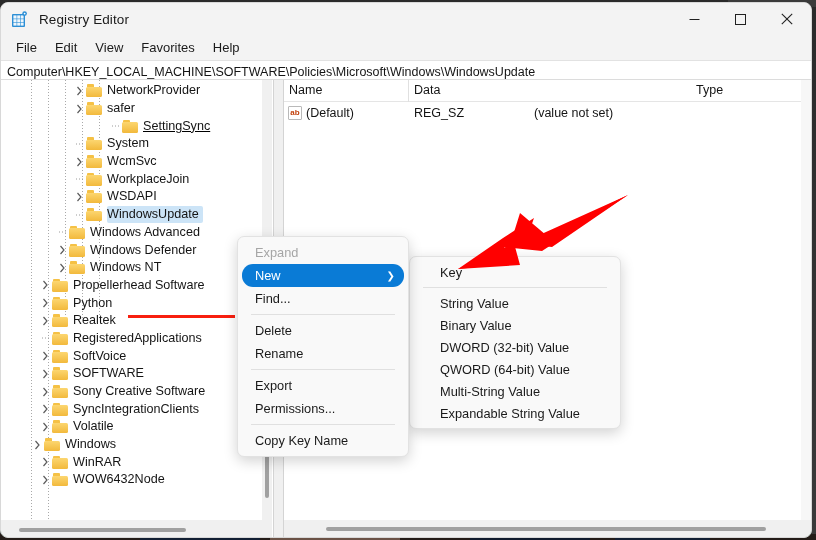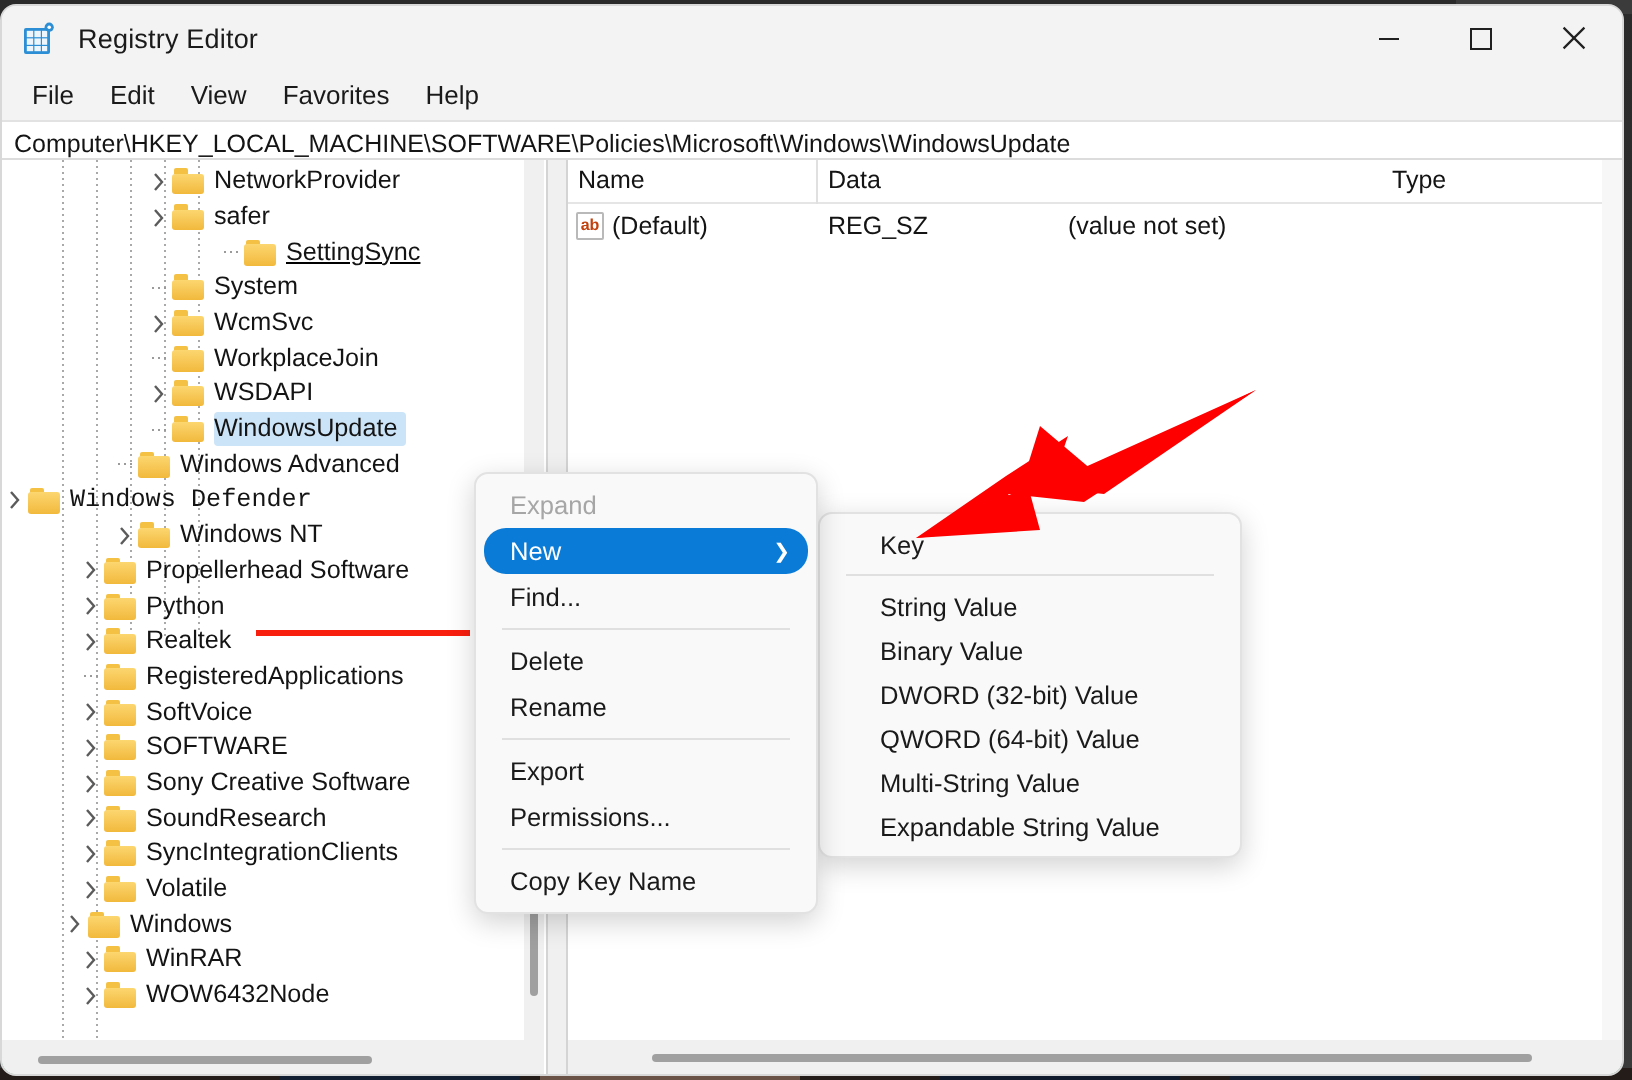--- a/index.html
+++ b/index.html
@@ -522,21 +522,21 @@
                 </svg>
               </span>
               <span class="folder">
                 <span class="tab"></span>
                 <span class="body"></span>
               </span>
               <span class="tlabel-wrap">
                 <span class="tlabel">Windows Advanced</span>
               </span>
             </div>
-            <div class="trow" style=" font-family: Liberation Mono, monospace;">
+            <div class="trow" style="padding-left: 55px;">
               <span class="twist">
                 <svg width="7" height="10" viewBox="0 0 7 10">
                   <polyline points="1.5,1 5,5 1.5,9" fill="none" stroke="#5b5b5b" stroke-width="1.2"></polyline>
                 </svg>
               </span>
               <span class="folder">
                 <span class="tab"></span>
                 <span class="body"></span>
               </span>
               <span class="tlabel-wrap">
@@ -646,34 +646,20 @@
                 <svg width="7" height="10" viewBox="0 0 7 10">
                   <polyline points="1.5,1 5,5 1.5,9" fill="none" stroke="#5b5b5b" stroke-width="1.2"></polyline>
                 </svg>
               </span>
               <span class="folder">
                 <span class="tab"></span>
                 <span class="body"></span>
               </span>
               <span class="tlabel-wrap">
                 <span class="tlabel">Sony Creative Software</span>
-              </span>
-            </div>
-            <div class="trow" style="padding-left: 38px;">
-              <span class="twist">
-                <svg width="7" height="10" viewBox="0 0 7 10">
-                  <polyline points="1.5,1 5,5 1.5,9" fill="none" stroke="#5b5b5b" stroke-width="1.2"></polyline>
-                </svg>
-              </span>
-              <span class="folder">
-                <span class="tab"></span>
-                <span class="body"></span>
-              </span>
-              <span class="tlabel-wrap">
-                <span class="tlabel">SoundResearch</span>
               </span>
             </div>
             <div class="trow" style="padding-left: 38px;">
               <span class="twist">
                 <svg width="7" height="10" viewBox="0 0 7 10">
                   <polyline points="1.5,1 5,5 1.5,9" fill="none" stroke="#5b5b5b" stroke-width="1.2"></polyline>
                 </svg>
               </span>
               <span class="folder">
                 <span class="tab"></span>

